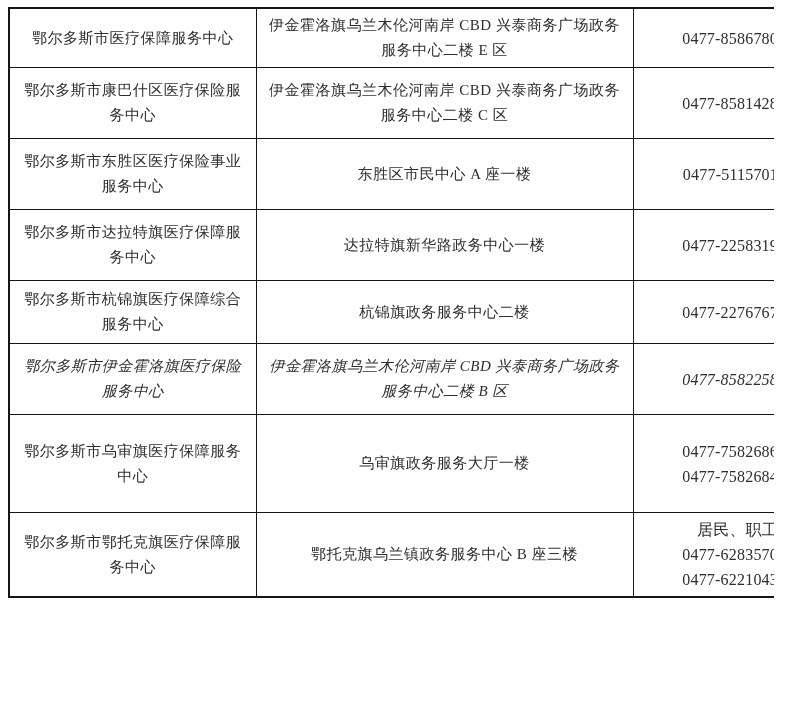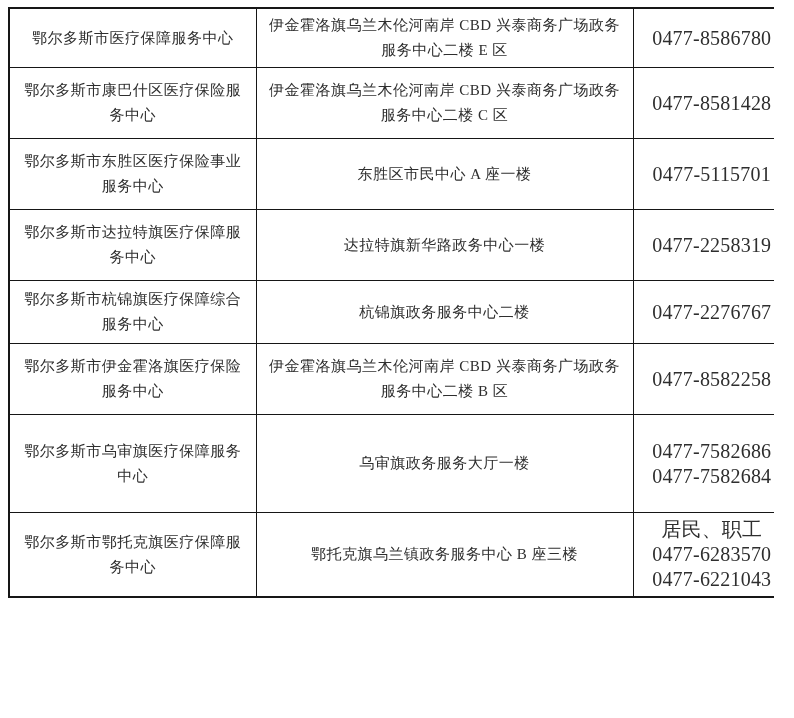--- a/index.html
+++ b/index.html
@@ -32,27 +32,27 @@
     text-align: center;
     vertical-align: middle;
     font-size: 15px;
     letter-spacing: 0.5px;
     color: #2e2e2e;
     line-height: 25px;
     padding: 4px 12px;
     white-space: pre-line;
     overflow: hidden;
   }
-  td.phone { font-size: 20px; letter-spacing: 0.2px; }
+  td.phone { font-size: 16px; letter-spacing: 0.2px; text-align: right; }
   tr:nth-child(1)  { height: 59px; }
   tr:nth-child(2)  { height: 71px; }
   tr:nth-child(3)  { height: 71px; margin-left: 44px; }
   tr:nth-child(4)  { height: 71px; }
   tr:nth-child(5)  { height: 63px; margin-left: 39px; }
-  tr:nth-child(6)  { height: 71px; }
+  tr:nth-child(6)  { height: 71px; font-style: italic; }
   tr:nth-child(7)  { height: 98px; }
   tr:nth-child(8)  { height: 62px; }
   tr:nth-child(9)  { height: 62px; }
   tr:nth-child(10) { height: 84px; }
 </style>
 </head>
 <body>
 
 <div class="page">
   <table class="directory">

